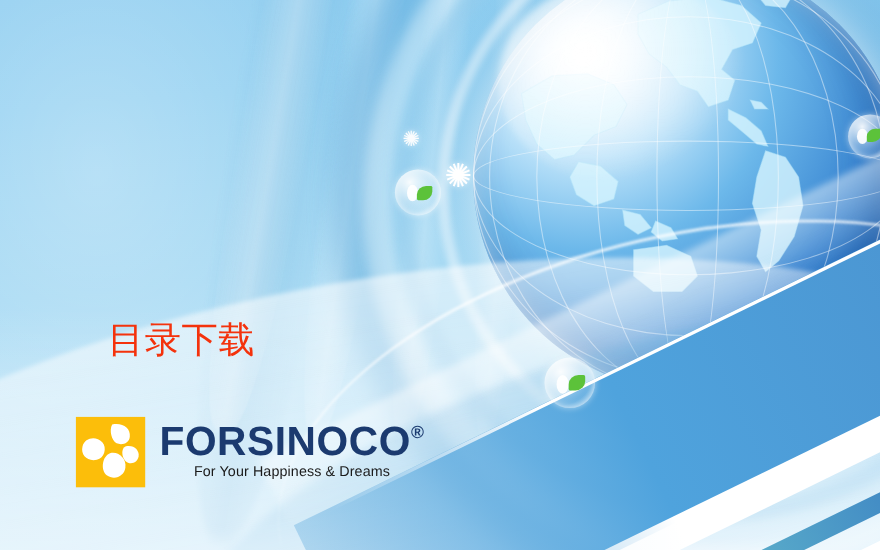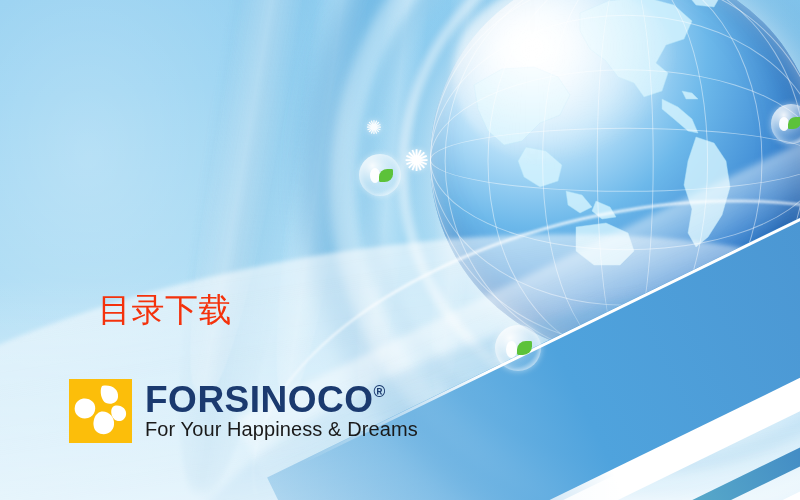--- a/index.html
+++ b/index.html
@@ -195,21 +195,21 @@
     display:block;flex:0 0 auto;
   }
   #logo-text{margin-left:13px;}
   #logo-word{
     color:#1b3a6f;font-weight:bold;font-size:37px;line-height:.96;
     letter-spacing:.5px;font-family:"Liberation Sans",sans-serif;
     display:flex;align-items:flex-start;
   }
   #logo-reg{font-size:16px;line-height:1;margin-top:2px;}
   #logo-tag{
-    color:#1a1a1a;font-size:20px;line-height:1.1;margin-top:2px;
+    color:#1a1a1a;font-size:13px;line-height:1.1;margin-top:2px;
     font-family:"Liberation Sans",sans-serif;letter-spacing:.1px;
   }
 </style>
 </head>
 <body>
 
 <div id="banner">
 
   <div class="layer" id="wash-left"></div>
   <div class="layer" id="wash-right-deep"></div>

